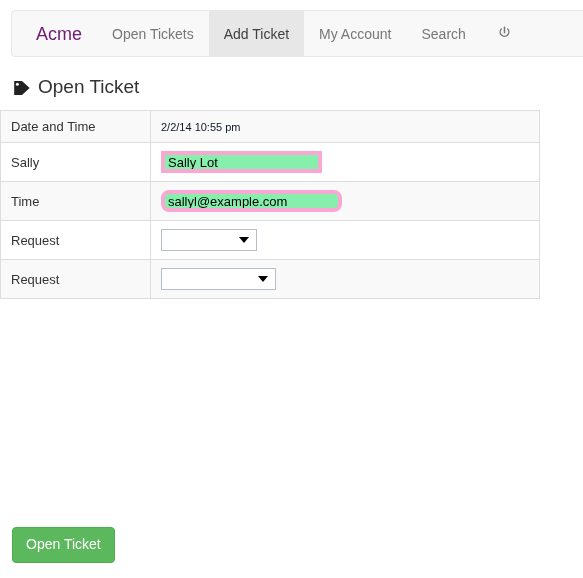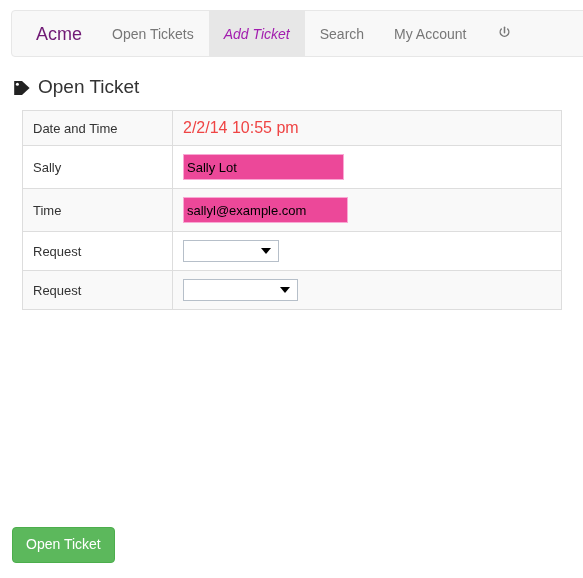--- a/index.html
+++ b/index.html
@@ -46,22 +46,21 @@
     padding: 0 15px;
     font-size: 14px;
     color: #777777;
     white-space: nowrap;
     cursor: pointer;
     text-decoration: none;
     box-sizing: border-box;
   }
   .navlink.active {
     background: #e7e7e7;
-    color: #a21caf;
-    font-style: italic;
+    color: #404040;
   }
   .navlink.icon-link {
     padding: 0 16px;
   }
   .power-icon {
     display: inline-block;
     width: 15px;
     height: 15px;
   }
 
@@ -84,21 +83,21 @@
   .heading-text {
     font-size: 19px;
     color: #333333;
     line-height: 1;
     white-space: nowrap;
   }
 
   
   .ticket-table {
     position: absolute;
-    left: 22px;
+    left: 0;
     top: 110px;
     width: 540px;
     border-collapse: collapse;
     font-size: 13px;
     table-layout: fixed;
   }
   .ticket-table tr {
     background: #ffffff;
   }
   .ticket-table tr.striped {
@@ -111,38 +110,38 @@
     color: #333333;
     box-sizing: border-box;
   }
   .ticket-table td.label-cell {
     width: 150px;
   }
   .ticket-table tr.details-row td {
     vertical-align: top;
   }
   .value-text {
-    font-size: 16px;
-    color: #ef4444;
+    font-size: 11px;
+    color: #0f172a;
   }
 
   
   .text-input {
     font-family: "Liberation Sans", sans-serif;
     font-size: 13px;
     color: #000000;
-    padding: 12px 3px;
-    border: 1px solid #f9a8d4;
-    background: #ec4899;
+    padding: 4px 3px;
+    border: 4px solid #f9a8d4;
+    background: #86efac;
     box-sizing: border-box;
     height: 22px;
     outline: none;
   }
   .input-name   { width: 161px; }
-  .input-email  { width: 165px; }
+  .input-email  { width: 181px; border-radius: 8px; }
   .input-phone  { width: 161px; }
 
   .select-ctl {
     font-family: "Liberation Sans", sans-serif;
     font-size: 13px;
     color: #000000;
     border: 1px solid #b6bfc9;
     background: #ffffff;
     height: 22px;
     box-sizing: border-box;
@@ -202,22 +201,22 @@
     line-height: 1.42;
   }
 </style>
 </head>
 <body>
 
 <div class="navbar">
   <div class="brand">Acme</div>
   <div class="navlink">Open Tickets</div>
   <div class="navlink active">Add Ticket</div>
+  <div class="navlink">My Account</div>
   <div class="navlink">Search</div>
-  <div class="navlink">My Account</div>
   <div class="navlink icon-link">
     <span class="power-icon">
       <svg viewBox="0 0 16 16" width="15" height="15" aria-hidden="true">
         <path d="M8 1.2 L8 7.2" stroke="#777777" stroke-width="1.6" stroke-linecap="round" fill="none"></path>
         <path d="M4.6 3.3 A4.6 4.6 0 1 0 11.4 3.3" stroke="#777777" stroke-width="1.5" fill="none" stroke-linecap="round"></path>
       </svg>
     </span>
   </div>
 </div>
 

